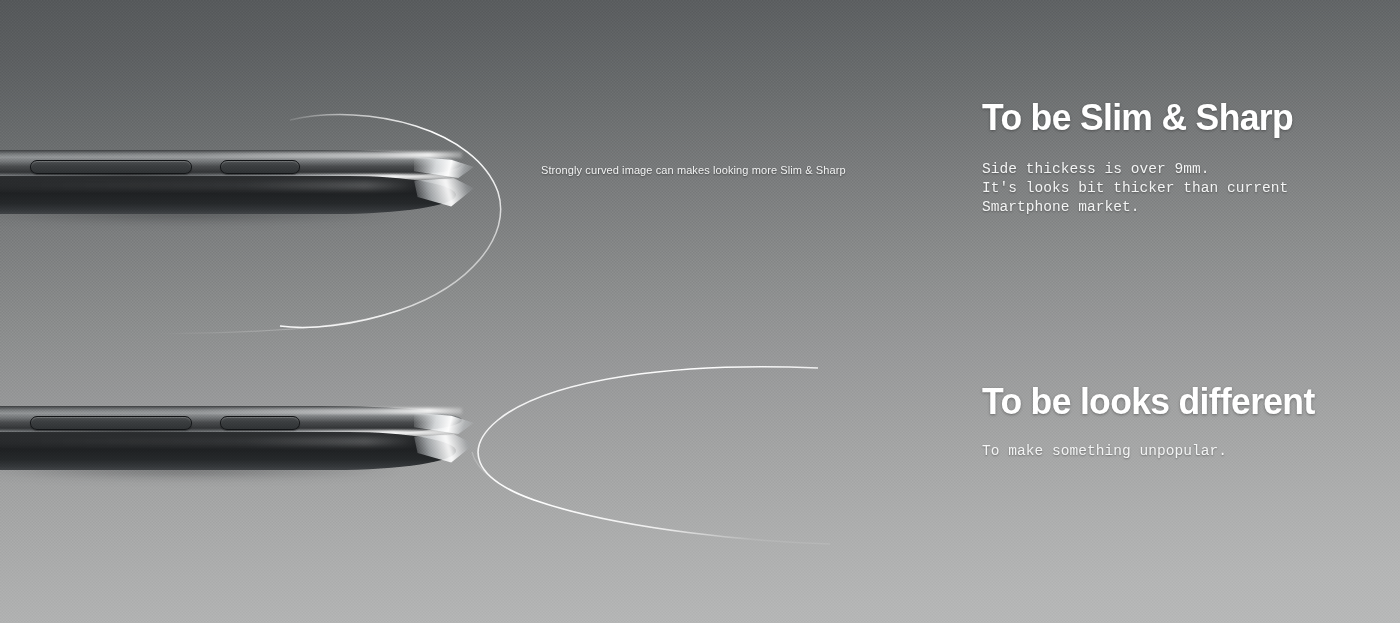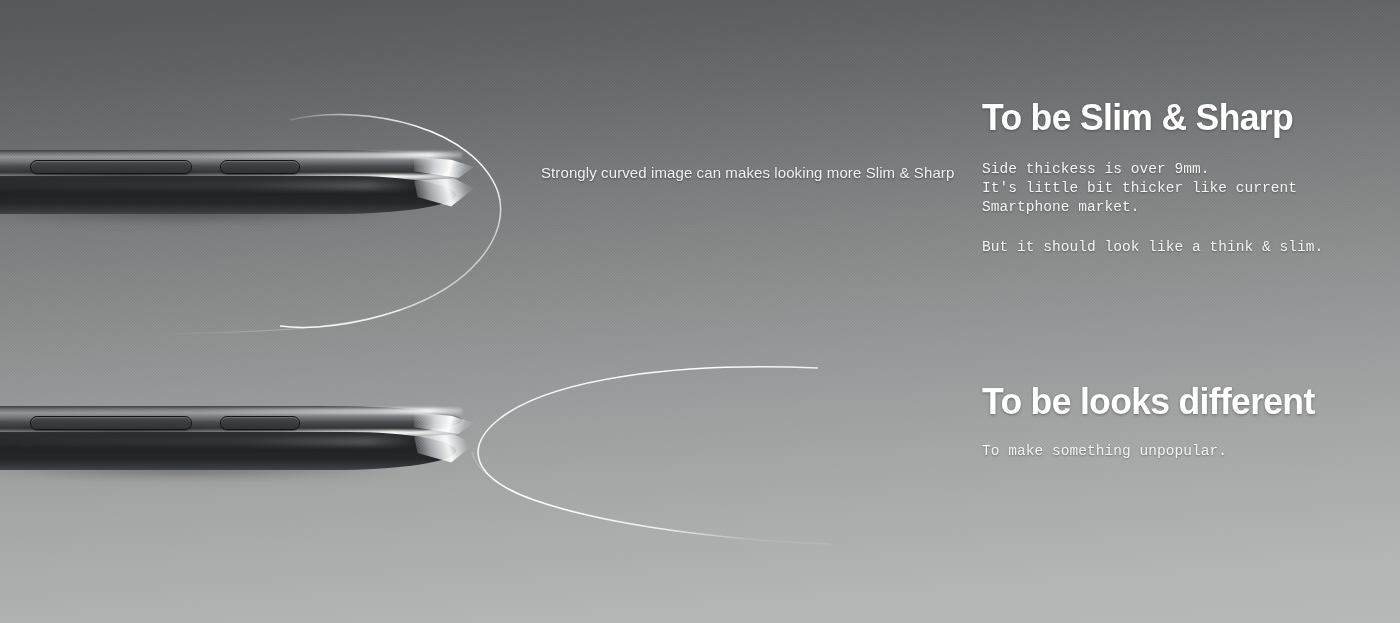--- a/index.html
+++ b/index.html
@@ -210,21 +210,21 @@
     overflow: visible;
     pointer-events: none;
   }
   #arc-1 { left: 280px; top: 0px;  width: 320px; height: 260px; }
   #arc-2 { left: 430px; top: 0px;  width: 400px; height: 230px; }
 
   
   .caption {
     position: absolute;
     color: #f2f3f3;
-    font-size: 15px;
+    font-size: 11px;
     letter-spacing: .1px;
     white-space: nowrap;
     text-shadow: 0 1px 2px rgba(0,0,0,.45);
     text-align: center;
   }
   #caption-1 { left: 541px; top: 164px; }
   #caption-2 { left: 541px; top: 420px; }
 
   
   .text-block { position: absolute; left: 982px; }
@@ -333,24 +333,24 @@
     </div>
   </div>
 
   <div class="caption" id="caption-1">Strongly curved image can makes looking more Slim &amp; Sharp</div>
 
 
   <div class="text-block" id="text-block-1">
     <h1 class="headline">To be Slim &amp; Sharp</h1>
     <p class="para">
       <span>Side thickess is over 9mm.</span><br>
-      <span>It's little bit thicker like current Smartphone market.</span>
+      <span>It's looks bit thicker than current Smartphone market.</span>
     </p>
     <p class="para">
-      <span>But it should look like a think &amp; slim.</span><br>
+      <br>
     </p>
   </div>
 
   <div class="text-block" id="text-block-2">
     <h1 class="headline">To be looks different</h1>
     <p class="para">
       <span>To make something unpopular.</span><br>
     </p>
   </div>
 

